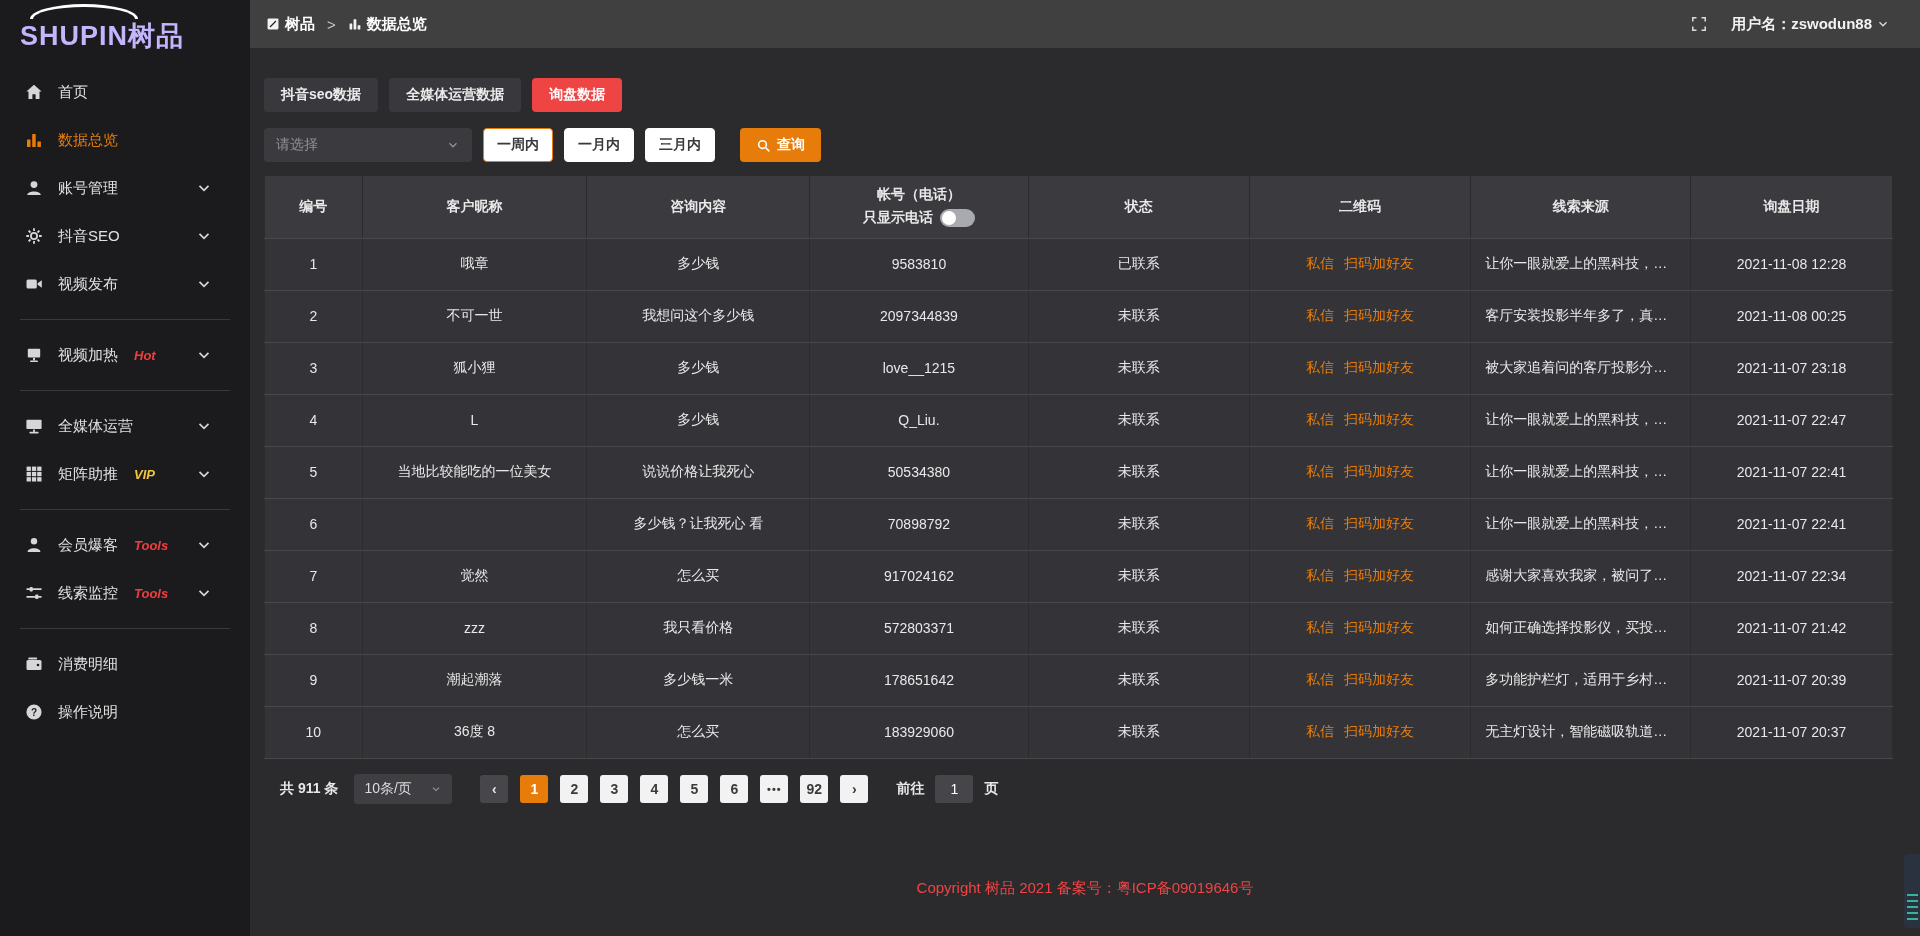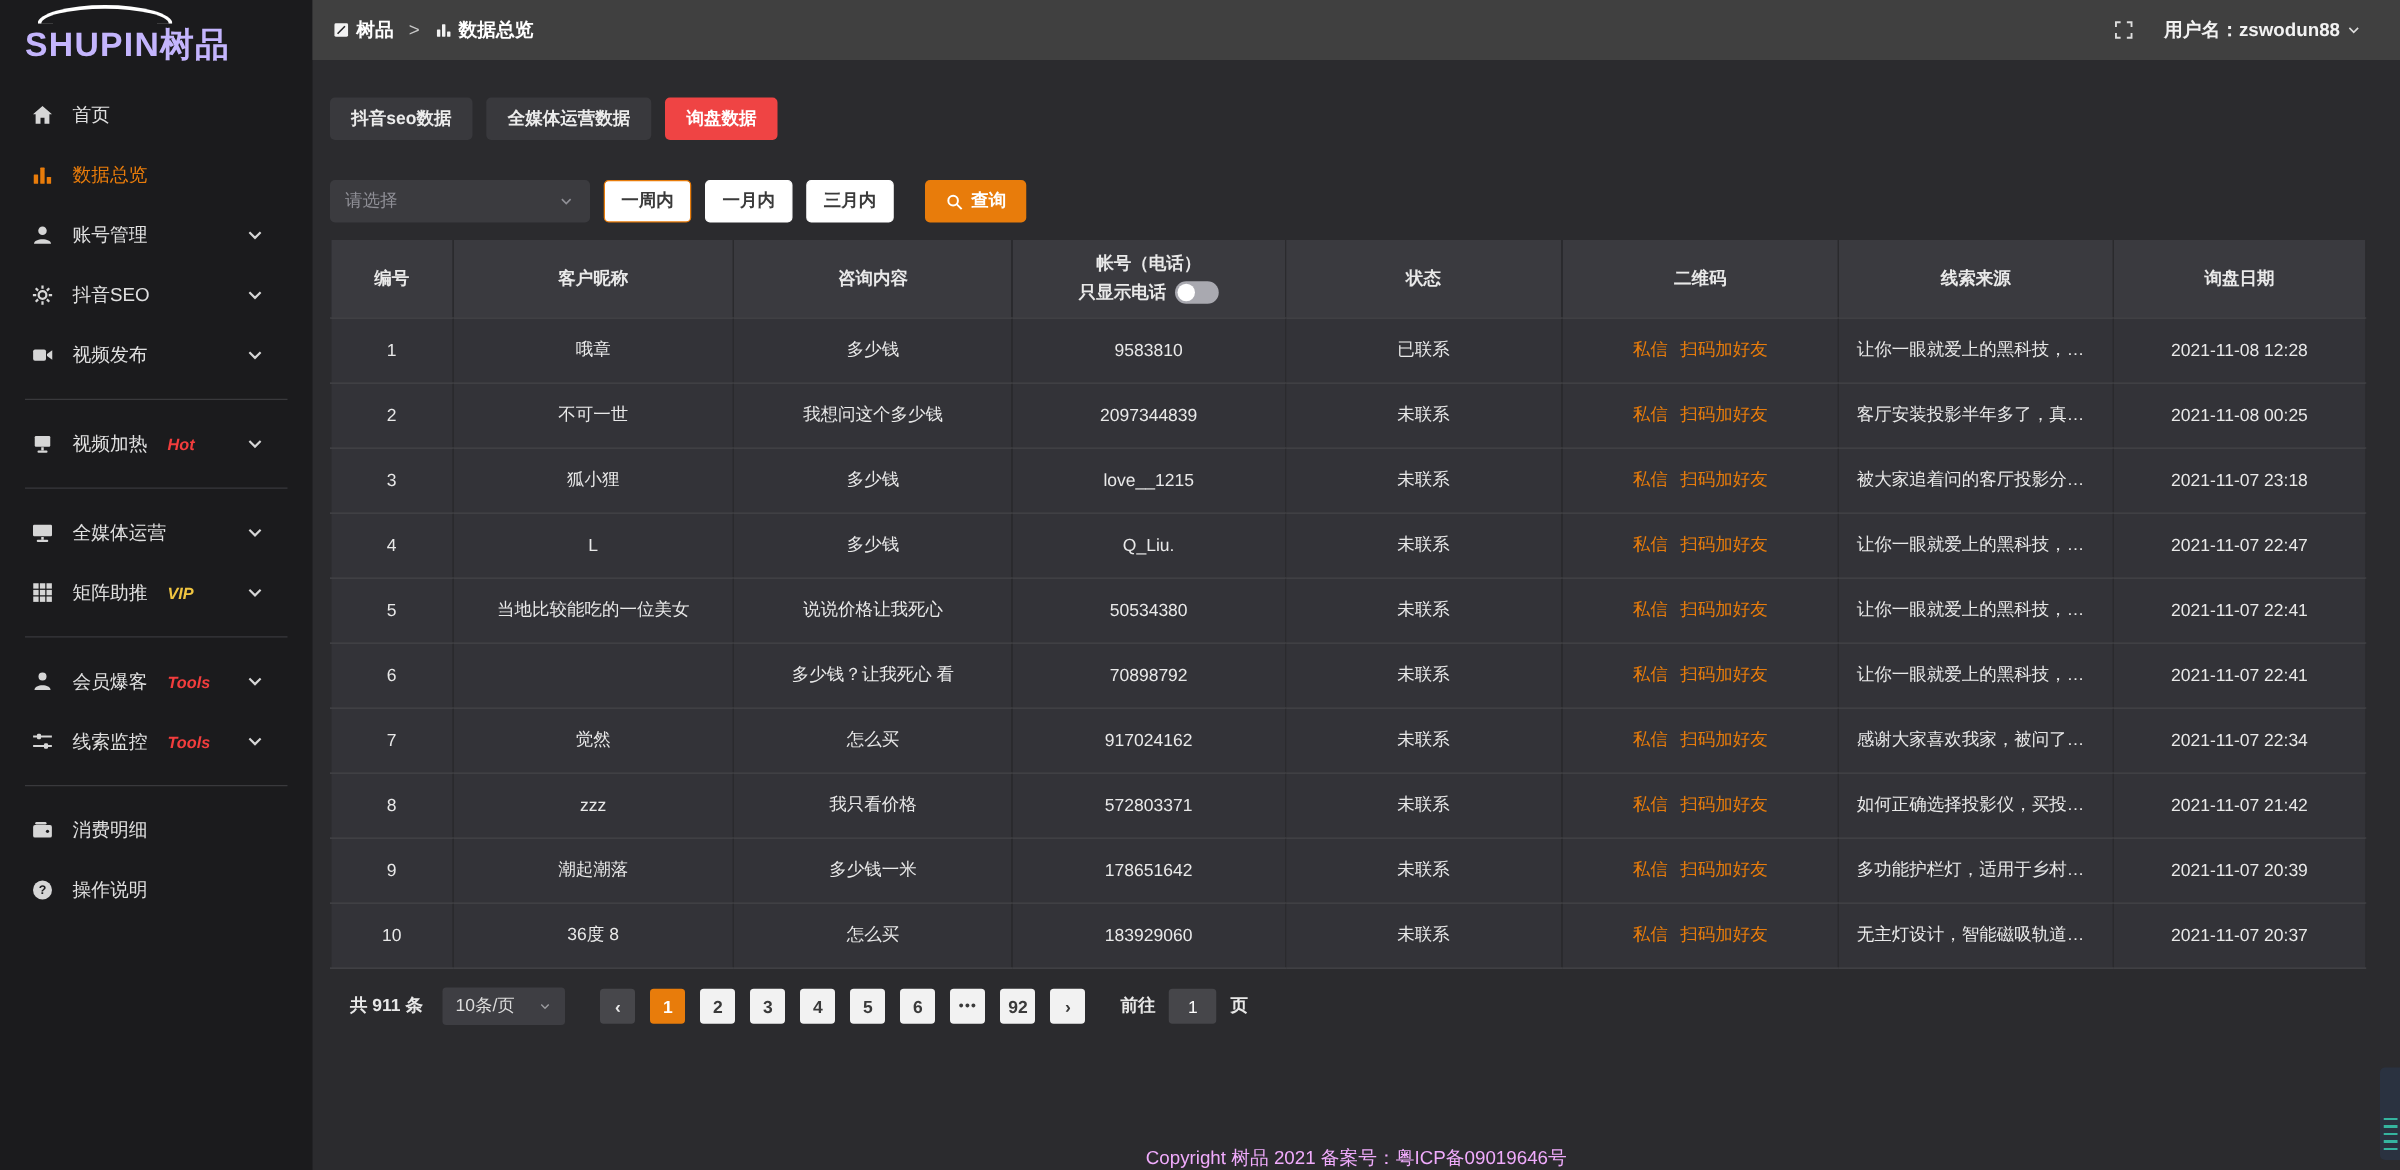--- a/index.html
+++ b/index.html
@@ -40,21 +40,21 @@
   .user-box { display:flex; align-items:center; font-size:15px; font-weight:bold; color:#f2f2f2; cursor:pointer; }
   .user-chev { width:14px; height:14px; margin-left:4px; color:#dcdcdc; }
 
   
   .content { padding:0 27px 0 14px; flex:1; }
   .tabs { margin-top:30px; display:flex; gap:11px; }
   .tab { height:34px; padding:0 17px; display:flex; align-items:center; background:#39393d;
     color:#ececec; font-size:14px; font-weight:bold; border-radius:4px; cursor:pointer; }
   .tab.active { background:#ef4444; color:#fff; }
 
-  .filters { margin-top:32px; display:flex; align-items:flex-end; }
+  .filters { margin-top:16px; display:flex; align-items:flex-end; }
   .select { width:208px; height:34px; background:#3b3b3f; border-radius:4px; display:flex;
     align-items:center; justify-content:space-between; padding:0 12px; color:#8f8f96;
     font-size:14px; cursor:pointer; }
   .select .icn { width:14px; height:14px; color:#8f8f96; }
   .period { height:34px; padding:0 13px; background:#fff; color:#3a3a3a; font-size:14px;
     font-weight:bold; border-radius:4px; display:flex; align-items:center; margin-left:11px;
     border:1px solid #fff; cursor:pointer; }
   .period.active { border-color:#e87c0b; }
   .btn-search { margin-left:25px; height:34px; padding:0 16px; background:#e87c0b; color:#fff;
     border-radius:4px; display:flex; align-items:center; gap:6px; font-size:14px;
@@ -91,22 +91,22 @@
     margin-right:12px; cursor:pointer; }
   .pg-btn.prev { background:#47474b; color:#e8e8e8; }
   .pg-btn.active { background:#e87c0b; color:#fff; }
   .pg-btn.dots { font-size:11px; letter-spacing:1px; }
   .goto-label { margin-left:16px; font-weight:bold; }
   .goto-input { width:38px; height:28px; background:#46464a; border:none; border-radius:3px;
     color:#fff; text-align:center; font-size:14px; margin:0 11px; font-family:inherit; }
   .goto-suffix { font-weight:bold; }
 
   
-  .footer { margin-top:auto; text-align:center; color:#f0abfc; font-size:15px;
-    flex-shrink:0; }
+  .footer { margin-top:auto; text-align:center; color:#ef4444; font-size:15px;
+    padding-bottom:38px; flex-shrink:0; }
 
   
   .float-widget { position:absolute; right:0; bottom:8px; width:16px; height:74px;
     background:#2a3240; border-radius:4px 0 0 4px; }
   .float-widget .stripes { position:absolute; left:3px; right:2px; bottom:8px; height:26px;
     background:repeating-linear-gradient(to bottom, #35b5a0 0 2px, transparent 2px 6px); }
 </style>
 </head>
 <body>
 

